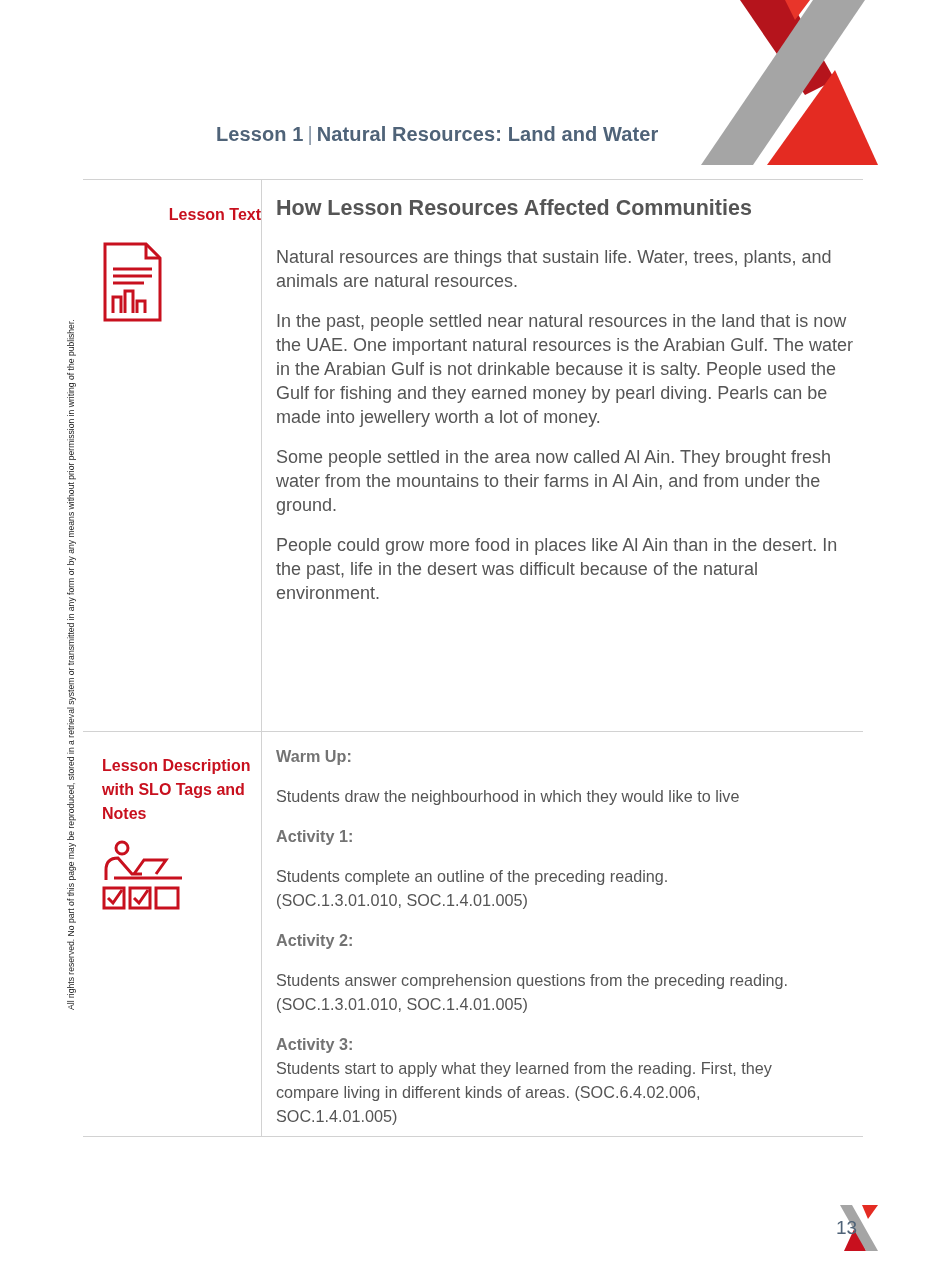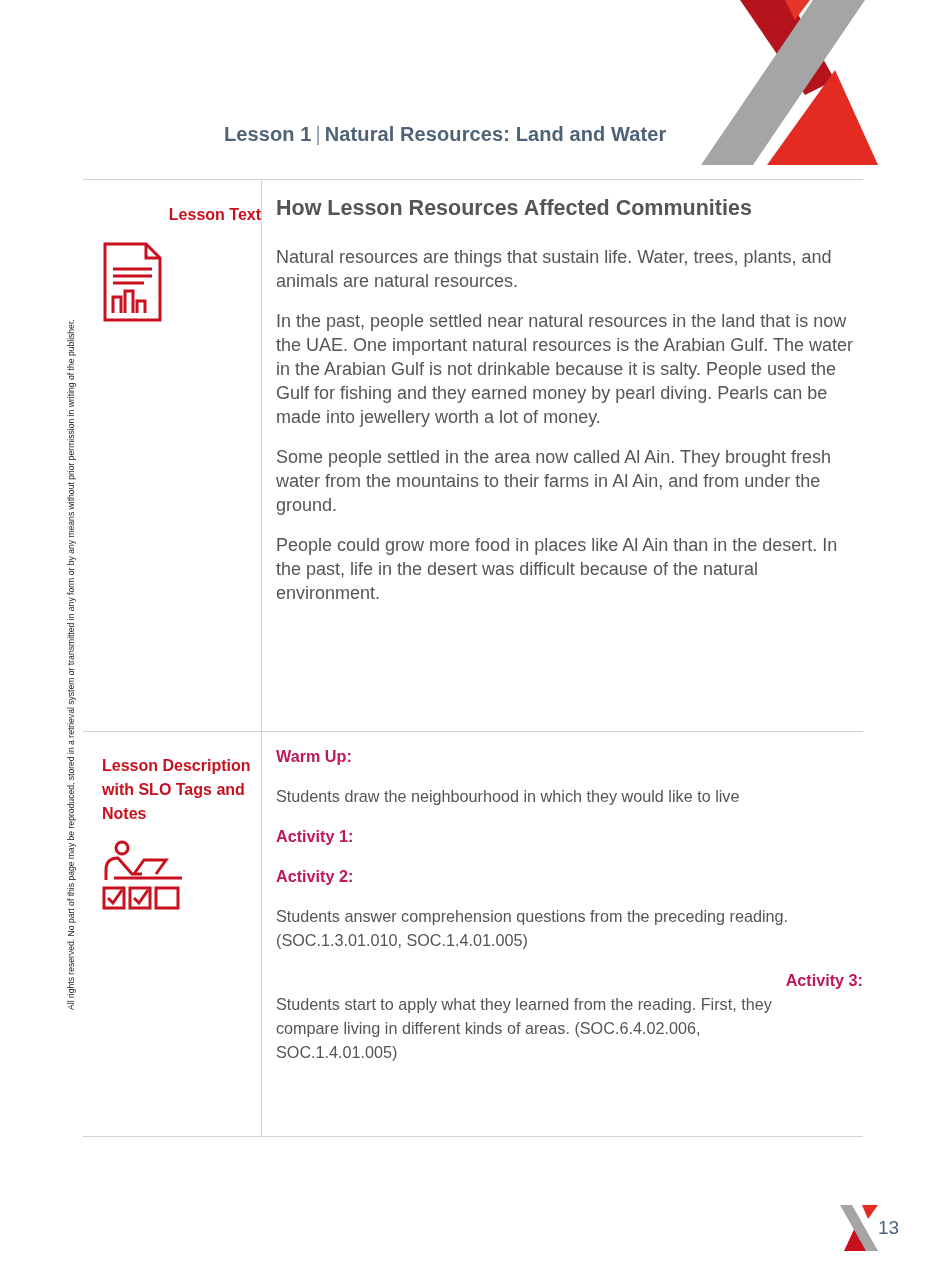--- a/index.html
+++ b/index.html
@@ -3,21 +3,21 @@
 <meta charset="utf-8">
 <style>
   html, body { margin: 0; padding: 0; }
   body {
     width: 945px; height: 1276px; position: relative; overflow: hidden;
     background: #ffffff;
     font-family: "Liberation Sans", "DejaVu Sans", sans-serif;
   }
   .corner-logo { position: absolute; right: 0; top: 0; width: 260px; height: 170px; }
   .header-title {
-    position: absolute; left: 224px; top: 123px;
+    position: absolute; left: 216px; top: 123px;
     font-size: 20px; font-weight: bold; color: #4f6378;
     white-space: nowrap; letter-spacing: 0.1px;
   }
   .header-title .sep { font-weight: normal; color: #8a98a8; margin: 0 4px; }
   .side-note {
     position: absolute; left: 66px; top: 1010px;
     transform-origin: 0 0; transform: rotate(-90deg);
     font-size: 8.6px; color: #222; white-space: nowrap; width: 745px;
   }
   .table {
@@ -33,26 +33,26 @@
   .row-label { font-size: 16px; font-weight: bold; color: #c8101e; line-height: 24px; }
   .row1 .left-col { padding-top: 23px; text-align: right; }
   .doc-icon { display: block; margin-top: 14px; width: 62px; height: 82px; }
   .teacher-icon { display: block; margin-top: 14px; width: 84px; height: 72px; }
   .section-title { font-size: 21.5px; font-weight: bold; color: #555555; margin: 2px 0 24px 0; }
   .para { font-size: 18px; color: #555555; line-height: 24px; margin: 0 0 16px 0; }
   .para:last-child { margin-bottom: 2px; }
   .row1 .right-col { padding-bottom: 0; }
   .row1 { height: 551px; }
   .row2 .right-col { padding-top: 12px; }
-  .act-label { font-size: 16.2px; font-weight: bold; color: #be185d; line-height: 24px; margin: 0 0 16px 0; }
-  .act-label.tight { margin-bottom: 0; text-align: right; }
+  .act-label { font-size: 16.2px; font-weight: bold; color: #737373; line-height: 24px; margin: 0 0 16px 0; }
+  .act-label.tight { margin-bottom: 0; }
   .act-text { font-size: 16.2px; color: #555555; line-height: 24px; margin: 0 0 16px 0; }
   .row2 { height: 404px; }
   .page-footer { position: absolute; left: 840px; top: 1205px; width: 80px; height: 46px; }
-  .page-num { position: absolute; left: 878px; top: 1217px; font-size: 19px; color: #4f6378; }
+  .page-num { position: absolute; left: 836px; top: 1217px; font-size: 19px; color: #4f6378; }
 </style>
 </head>
 <body>
 
 <svg class="corner-logo" viewBox="0 0 260 170">
   <polygon points="55,0 105,0 150,80 120,95" fill="#b5141c"></polygon>
   <polygon points="100,0 125,0 110,20" fill="#e8352a"></polygon>
   <polygon points="150,70 193,165 82,165" fill="#e42b22"></polygon>
   <polygon points="128,0 180,0 68,165 16,165" fill="#a5a5a5"></polygon>
 </svg>
@@ -100,20 +100,21 @@
         <path d="M6,58 L11,63 L20,50" fill="none" stroke="#c8101e" stroke-width="3"></path>
         <rect x="28" y="48" width="20" height="20" fill="none" stroke="#c8101e" stroke-width="3"></rect>
         <path d="M32,58 L37,63 L46,50" fill="none" stroke="#c8101e" stroke-width="3"></path>
         <rect x="54" y="48" width="22" height="20" fill="none" stroke="#c8101e" stroke-width="3"></rect>
       </svg>
     </div>
     <div class="right-col">
       <div class="act-label">Warm Up:</div>
       <div class="act-text">Students draw the neighbourhood in which they would like to live</div>
       <div class="act-label">Activity 1:</div>
+      <div class="act-text" style="width:450px">Students complete an outline of the preceding reading. (SOC.1.3.01.010, SOC.1.4.01.005)</div>
       <div class="act-label">Activity 2:</div>
       <div class="act-text" style="width:575px">Students answer comprehension questions from the preceding reading. (SOC.1.3.01.010, SOC.1.4.01.005)</div>
       <div class="act-label tight">Activity 3:</div>
       <div class="act-text" style="width:530px">Students start to apply what they learned from the reading.  First, they compare living in different kinds of areas. (SOC.6.4.02.006, SOC.1.4.01.005)</div>
     </div>
   </div>
 </div>
 
 <svg class="page-footer" viewBox="0 0 80 46">
   <polygon points="22,0 38,0 28,14" fill="#e42b22"></polygon>

